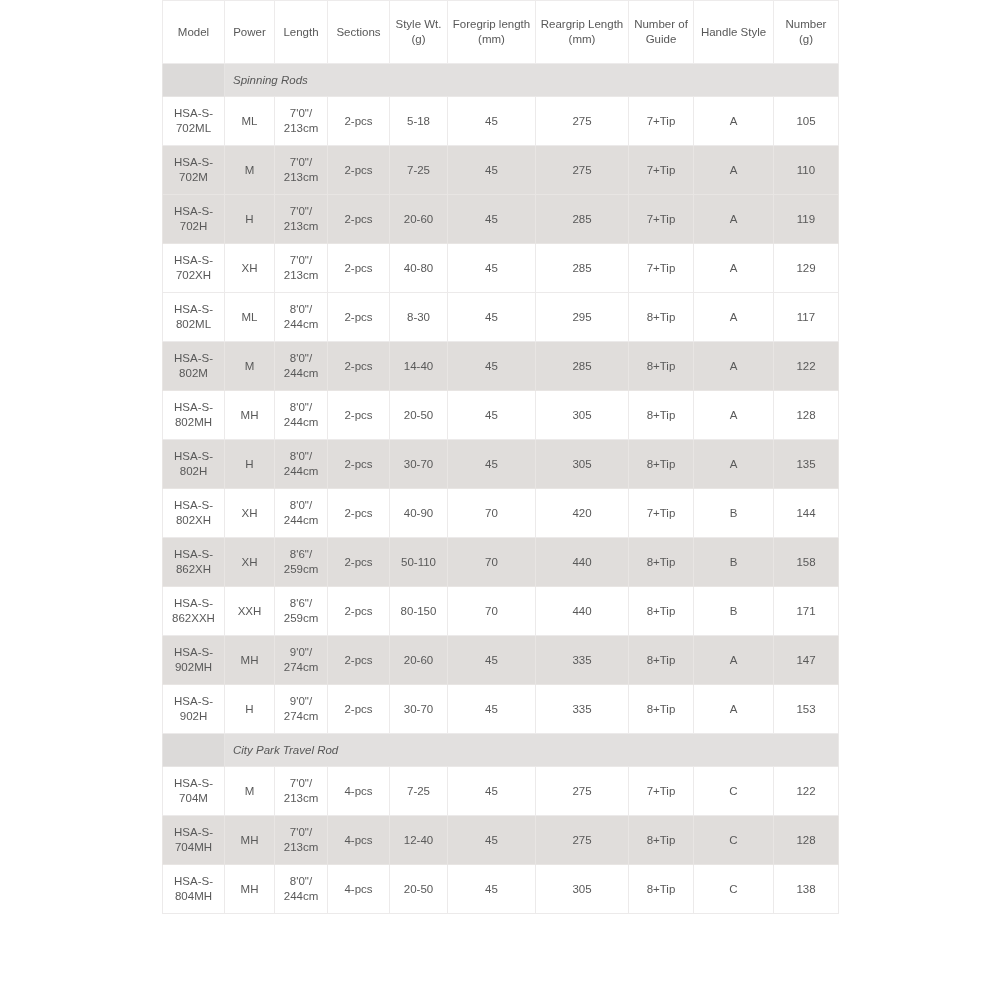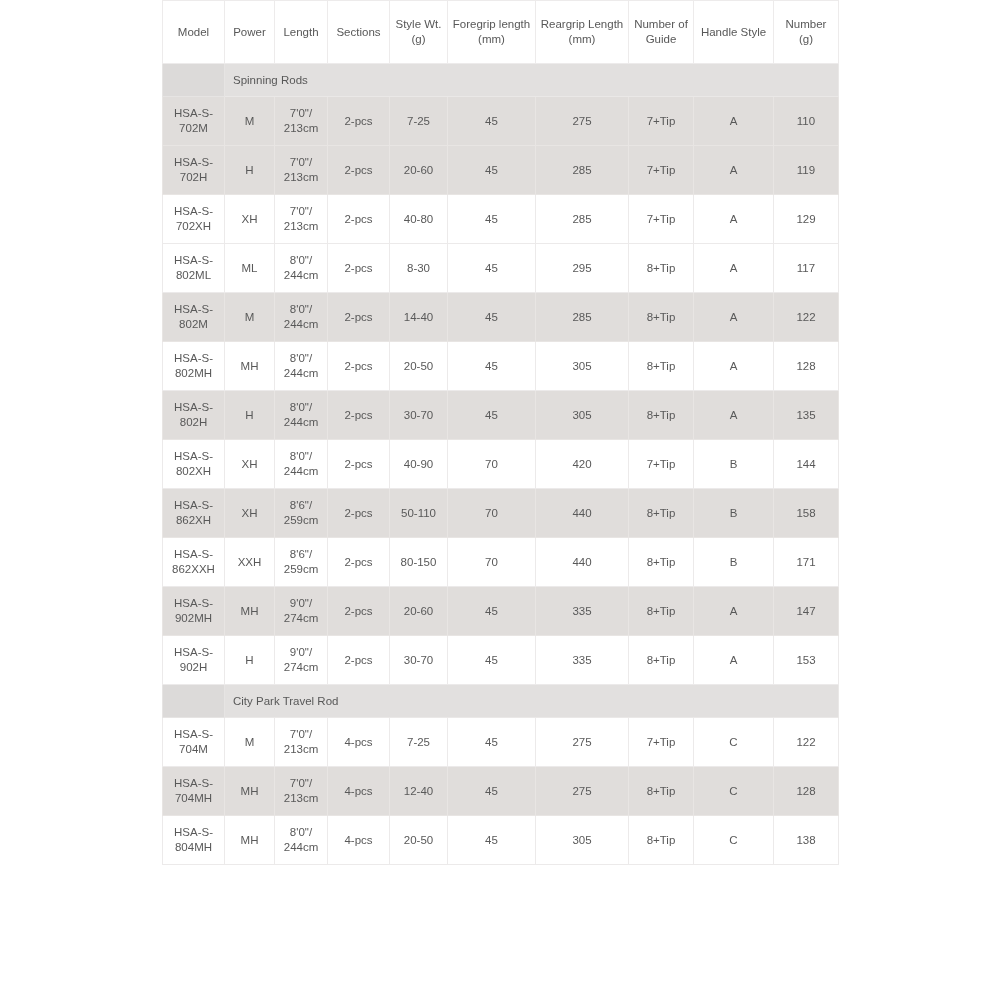--- a/index.html
+++ b/index.html
@@ -69,20 +69,21 @@
 
   tr.row-even td { background: #ffffff; }
   tr.row-odd  td { background: #e0dddb; border-color: #e8e5e3; }
 
   tr.data-row td { height: 44px; }
 
   tr.section-row td {
     height: 28px;
     background: #e2e0df;
     border-color: #eae8e7;
+    font-style: italic;
   }
   tr.section-row td.section-blank {
     background: #dcdad9;
     border-color: #e6e4e3;
   }
   tr.section-row td.section-label {
     text-align: left;
     padding-left: 8px;
     color: #585858;
     font-size: 11.5px;
@@ -118,20 +119,32 @@
             <th>Number of Guide</th>
             <th>Handle Style</th>
             <th>Number (g)</th>
           </tr>
       </thead>
       <tbody id="table-body">
           <tr class="section-row">
             <td class="section-blank"></td>
             <td class="section-label" colspan="9">Spinning Rods</td>
           </tr>
+          <tr class="data-row row-even">
+            <td>HSA-S-702ML</td>
+            <td>ML</td>
+            <td>7'0"/ 213cm</td>
+            <td>2-pcs</td>
+            <td>5-18</td>
+            <td>45</td>
+            <td>275</td>
+            <td>7+Tip</td>
+            <td>A</td>
+            <td>105</td>
+          </tr>
           <tr class="data-row row-odd">
             <td>HSA-S-702M</td>
             <td>M</td>
             <td>7'0"/ 213cm</td>
             <td>2-pcs</td>
             <td>7-25</td>
             <td>45</td>
             <td>275</td>
             <td>7+Tip</td>
             <td>A</td>

